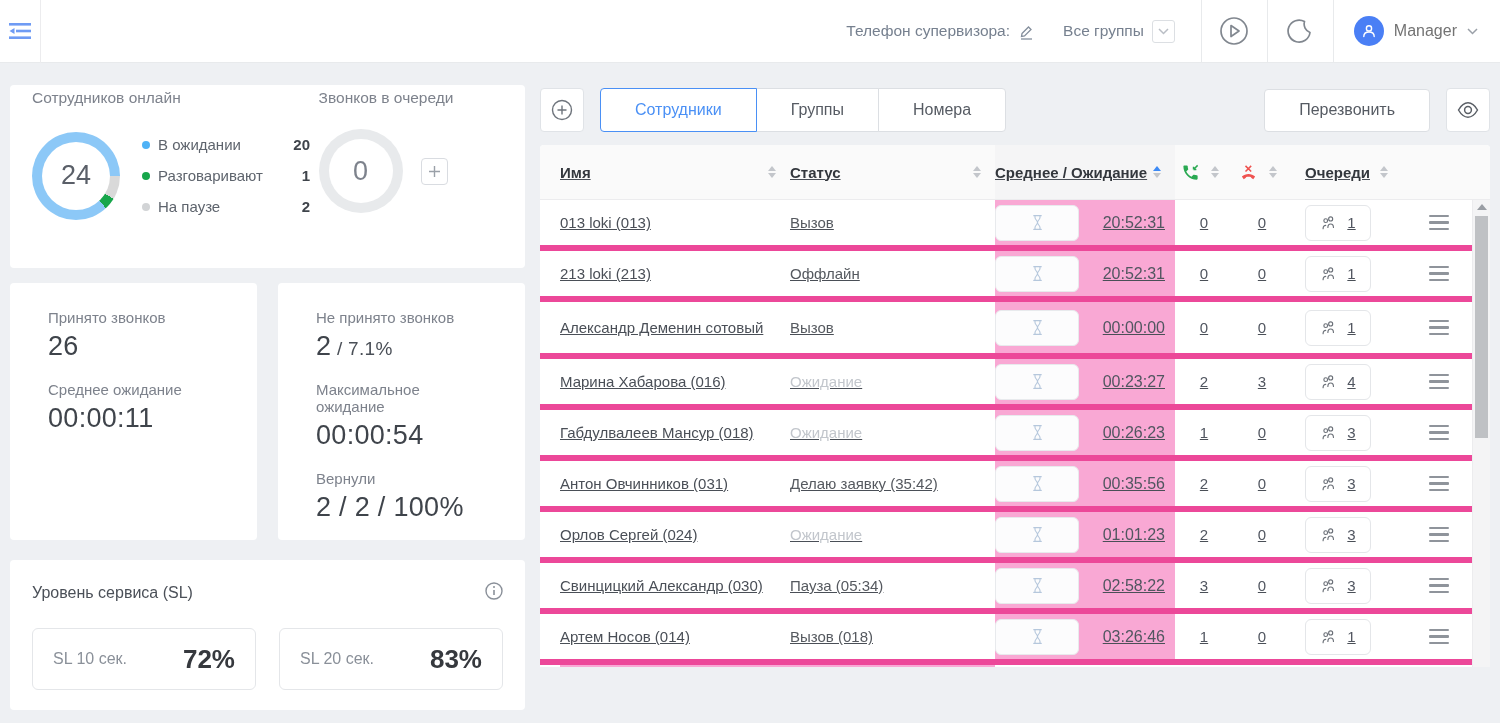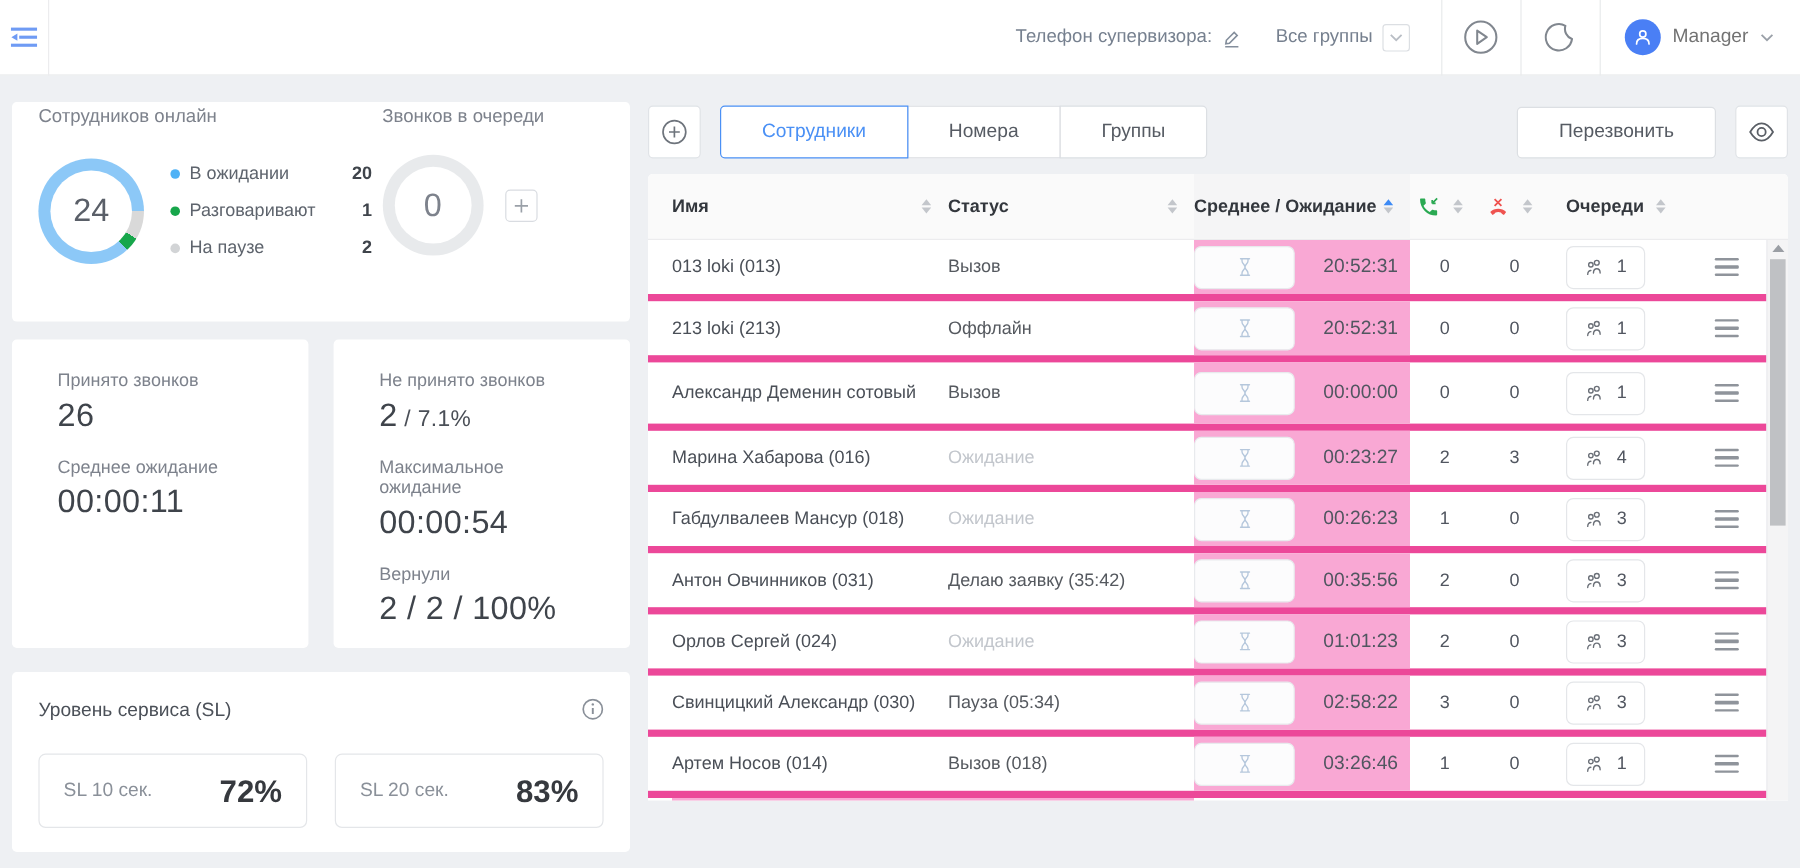--- a/index.html
+++ b/index.html
@@ -77,21 +77,21 @@
   .tab:first-child { border-radius:4px 0 0 4px; margin-left:0; }
   .tab:last-child { border-radius:0 4px 4px 0; }
   .tab.active { color:#4a90f5; border-color:#4a90f5; z-index:1; position:relative; }
   .callback-btn { margin-left:auto; margin-right:16px; height:43px; padding:0 34px; background:#fff;
     border:1px solid #dcdfe3; border-radius:4px; font-size:16px; color:#565b63; cursor:pointer;
     font-family:"Liberation Sans", sans-serif; }
   
   .table-card { margin-top:13px; background:#fff; border-radius:4px 4px 0 0; height:522px;
     position:relative; overflow:hidden; }
   .tgrid { display:grid; grid-template-columns:230px 205px 100px 80px 58px 58px 96px 1fr;
-    align-items:center; padding-left:20px; }
+    align-items:center; padding-left:20px;text-decoration:underline; }
   .thead { height:55px; background:#fafafa; border-bottom:1px solid #ececee; }
   .th { display:flex; align-items:center; font-size:15px; color:#33373d; font-weight:bold; height:100%; }
   .th .carets { margin-left:auto; margin-right:14px; }
   .th-talk { grid-column:3 / span 2; background:#f5f5f6; }
   .th-cc { justify-content:flex-start; padding-left:6px; gap:8px; }
   .carets { display:inline-flex; flex-direction:column; gap:2px; cursor:pointer; }
   .caret-up { width:0; height:0; border-left:4.5px solid transparent; border-right:4.5px solid transparent;
     border-bottom:5px solid #c3c6cb; }
   .caret-down { width:0; height:0; border-left:4.5px solid transparent; border-right:4.5px solid transparent;
     border-top:5px solid #c3c6cb; }
@@ -283,24 +283,24 @@
       <svg width="22" height="22" viewBox="0 0 22 22">
         <circle cx="11" cy="11" r="9.5" fill="none" stroke="#6e747c" stroke-width="1.4"></circle>
         <path d="M11 6.5 V15.5 M6.5 11 H15.5" stroke="#6e747c" stroke-width="1.4"></path>
       </svg>
     </div>
     <div class="tabs">
       <div class="tab active">
           <span>Сотрудники</span>
         </div>
       <div class="tab">
-          <span>Номера</span>
+          <span>Группы</span>
         </div>
       <div class="tab">
-          <span>Группы</span>
+          <span>Номера</span>
         </div>
     </div>
     <button class="callback-btn">Перезвонить</button>
     <div class="sq-btn">
       <svg width="24" height="24" viewBox="0 0 24 24">
         <path d="M2.5 12 C5.5 6.8 9 4.8 12 4.8 S18.5 6.8 21.5 12 C18.5 17.2 15 19.2 12 19.2 S5.5 17.2 2.5 12 Z" fill="none" stroke="#5a5f66" stroke-width="1.5"></path>
         <circle cx="12" cy="12" r="3.4" fill="none" stroke="#5a5f66" stroke-width="1.5"></circle>
       </svg>
     </div>
   </div>

